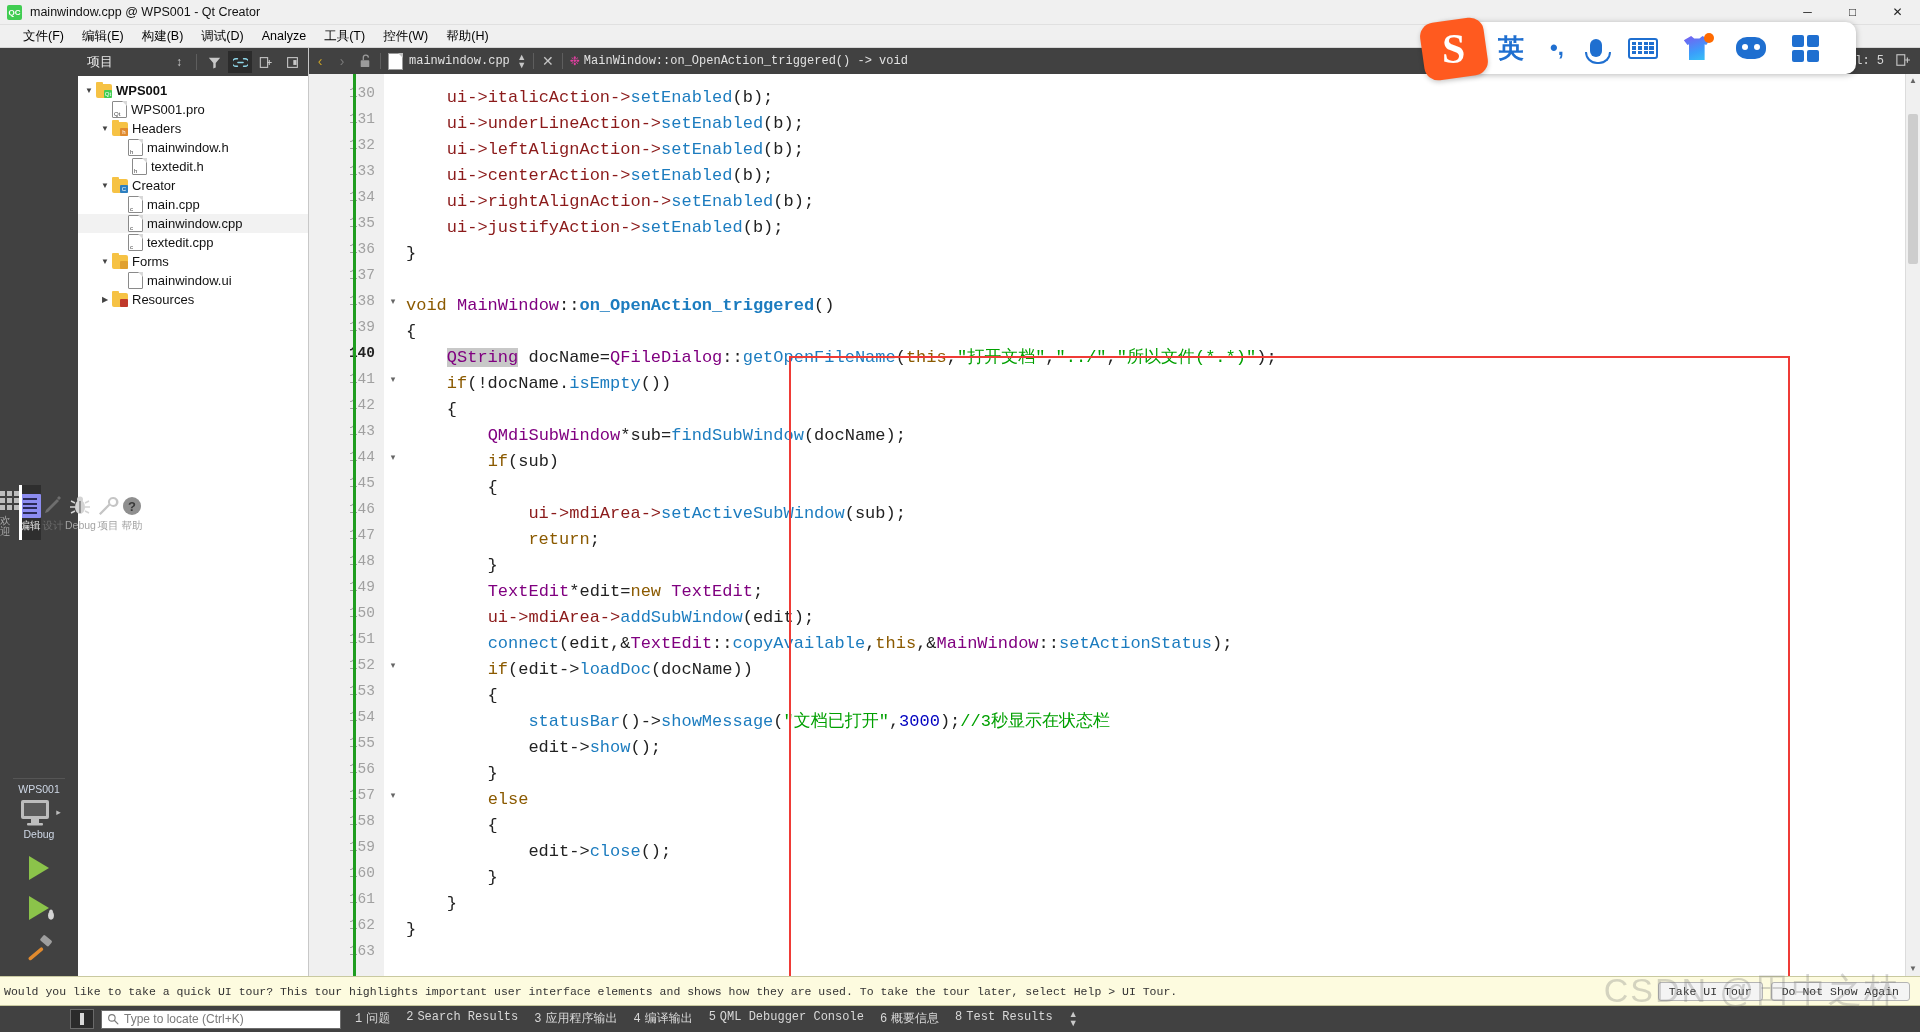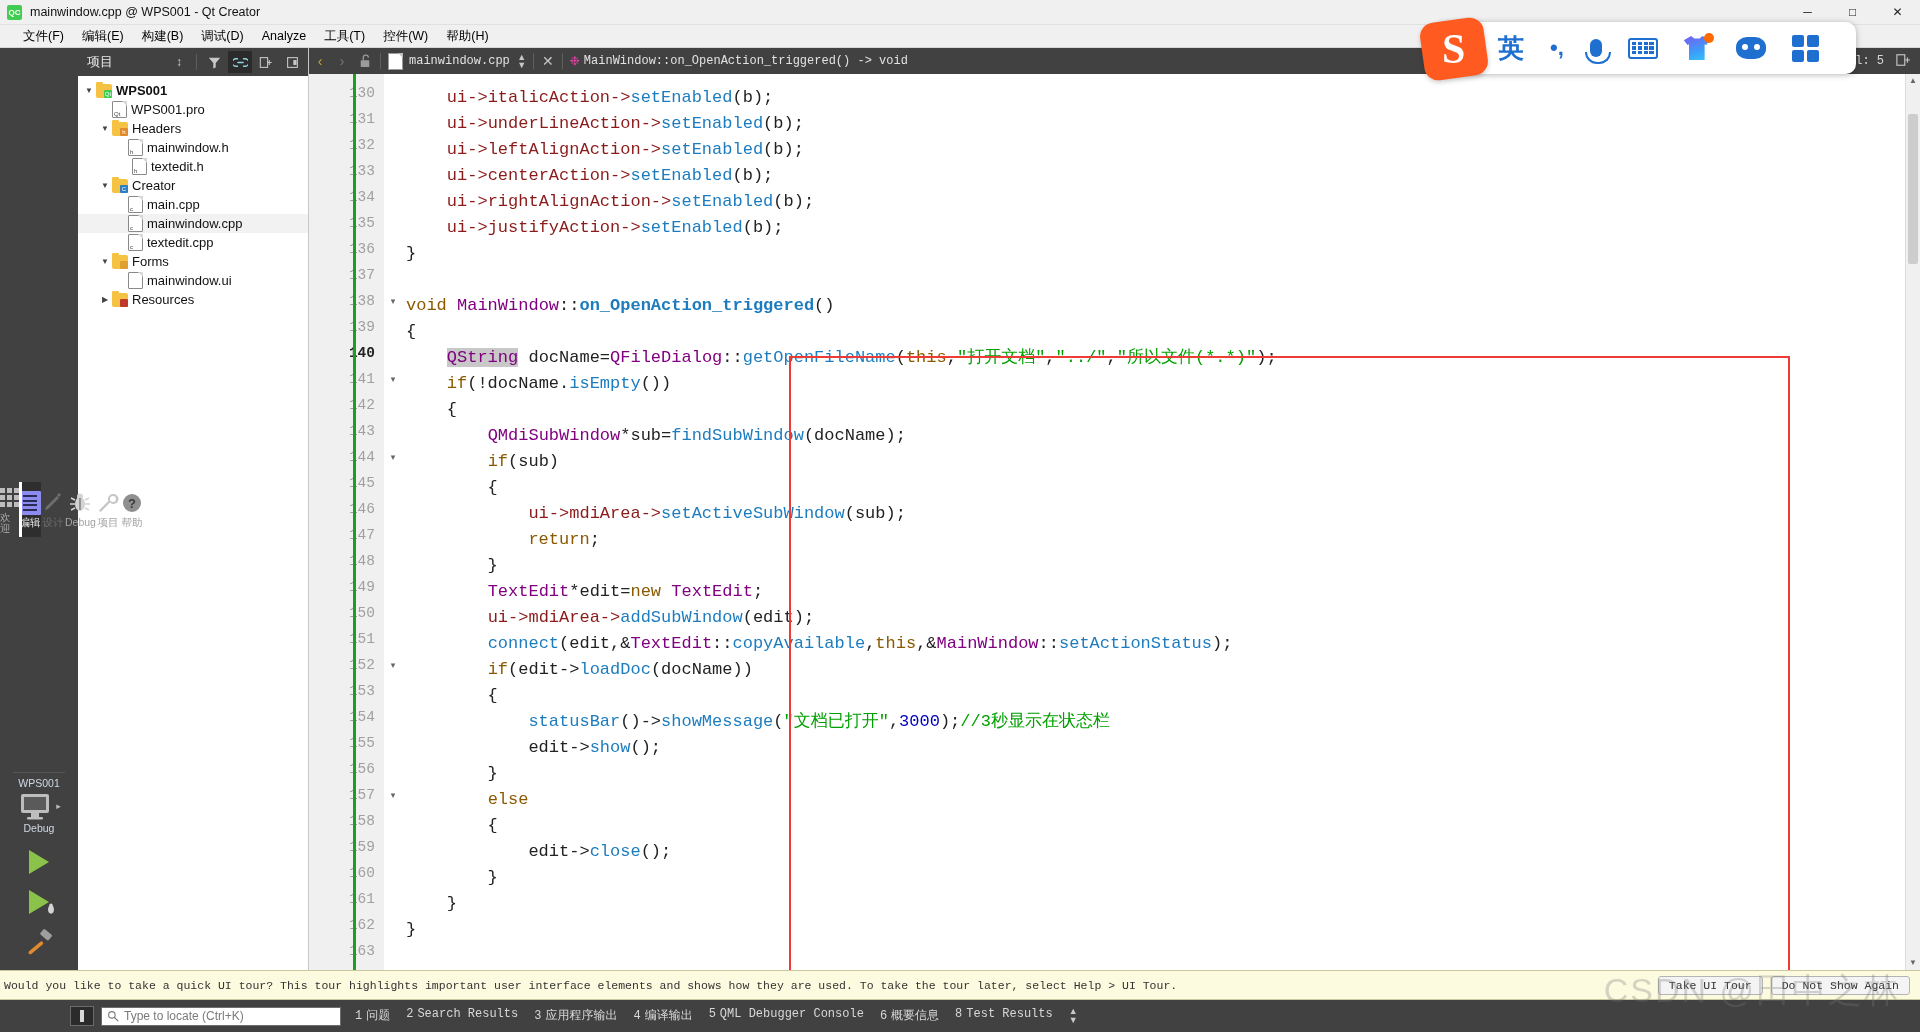--- a/index.html
+++ b/index.html
@@ -127,21 +127,21 @@
 
   
   .tourbar{height:28px;background:#fdfbdf;border-top:1px solid #c9c9a0;border-bottom:1px solid #c9c9a0;
            display:flex;align-items:center;flex:none;padding-left:4px;}
   .tourtext{font-family:"Liberation Mono",monospace;font-size:11.5px;color:#333;white-space:nowrap;}
   .tourbtns{margin-left:auto;display:flex;gap:8px;padding-right:10px;}
   .tourbtn{border:1px solid #b4b4b4;background:#f4f4f4;border-radius:3px;padding:2px 10px;
            font-family:"Liberation Mono",monospace;font-size:11.5px;color:#333;}
 
   
-  .statusbar{height:32px;background:#414141;display:flex;align-items:center;flex:none;gap:0;}
+  .statusbar{height:26px;background:#414141;display:flex;align-items:center;flex:none;gap:0;}
   .sb-toggle{width:22px;height:18px;margin-left:70px;background:#2b2b2b;border:1px solid #6a6a6a;
              display:flex;align-items:center;justify-content:center;}
   .sb-toggle i{width:4px;height:12px;background:#d8d8d8;display:block;}
   .locate{width:240px;height:19px;background:#fff;border:1px solid #6d6d6d;margin-left:7px;
           display:flex;align-items:center;padding:0 5px;box-sizing:border-box;}
   .locate .ph{font-size:12px;color:#7b7b7b;font-family:"Liberation Sans",sans-serif;}
   .mag{width:12px;height:12px;margin-right:5px;flex:none;}
   .panels{display:flex;align-items:flex-start;margin-left:14px;gap:16px;}
   .panel-tab{font-family:"Liberation Mono",monospace;font-size:12px;color:#d8d8d8;white-space:nowrap;}
   .panel-tab .idx{color:#d8d8d8;margin-right:4px;}

